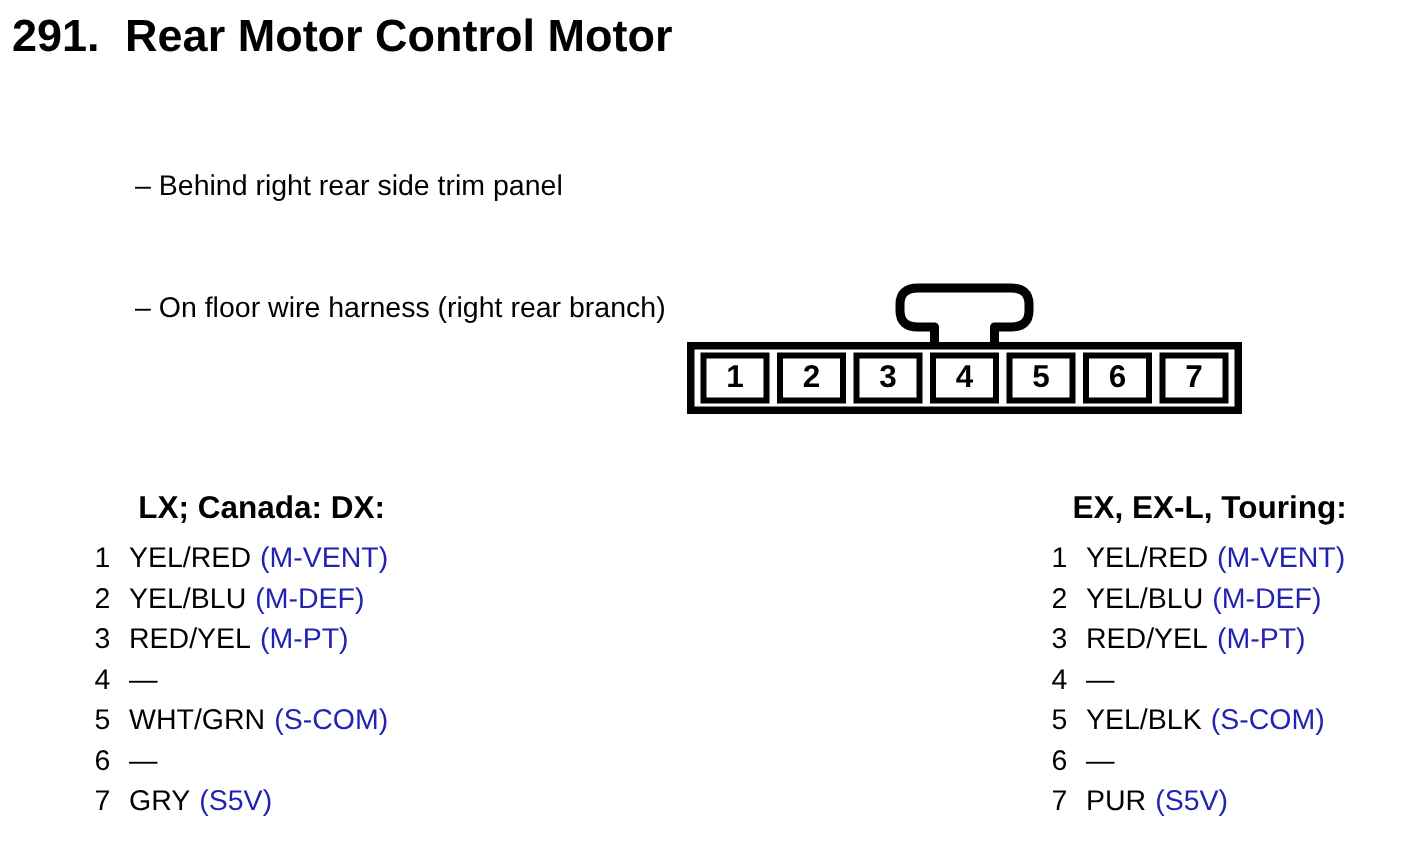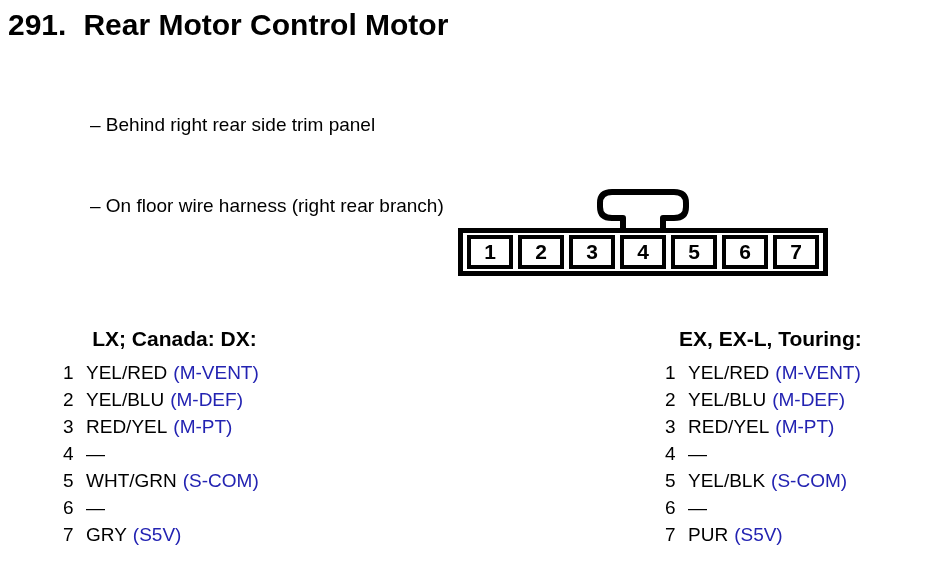--- a/index.html
+++ b/index.html
@@ -79,21 +79,21 @@
     font-size: 21px;
     font-weight: bold;
   }
   
   .pin-col {
     position: absolute;
     top: 327px;
     font-size: 19px;
   }
   .col-left  { left: 63px;  }
-  .col-right { left: 665px; }
+  .col-right { left: 701px; }
   .col-header {
     font-size: 21px;
     font-weight: bold;
     margin-bottom: 11px;
     white-space: nowrap;
   }
   .col-left  .col-header { margin-left: 27px; text-align: center; }
   .col-right .col-header { margin-left: 14px; }
   .pin-row {
     display: flex;

